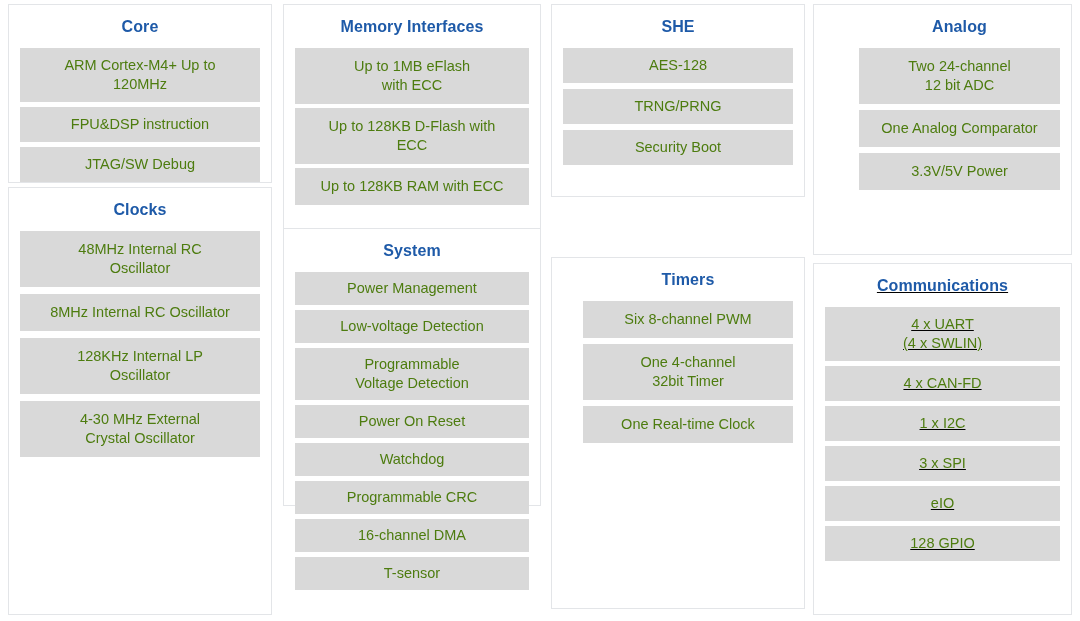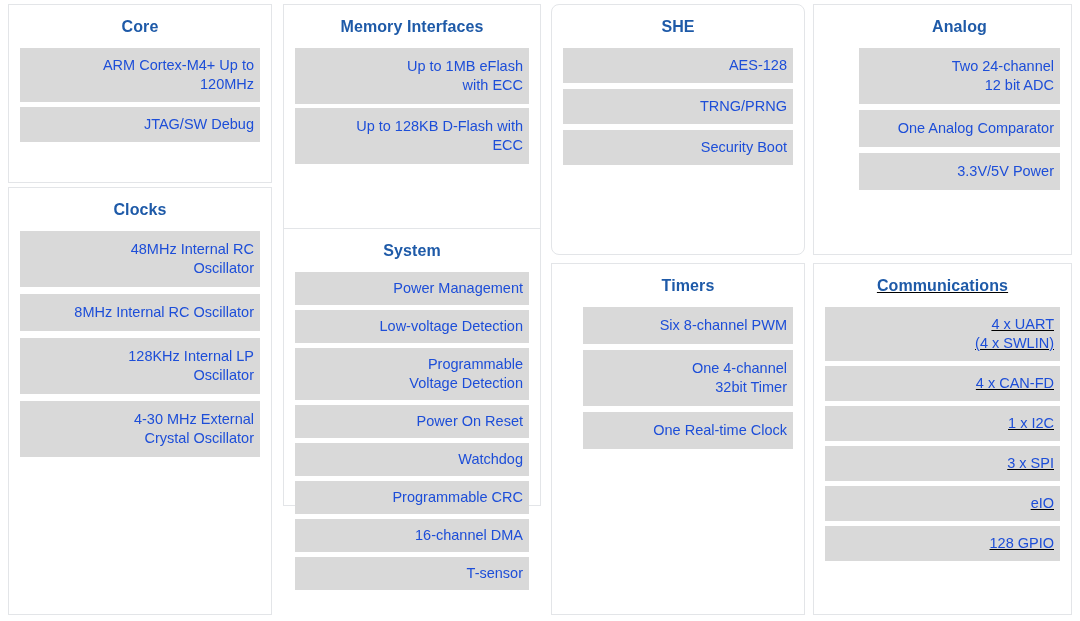--- a/index.html
+++ b/index.html
@@ -42,42 +42,42 @@
   }
 
   .items {
     display: block;
     padding: 0 11px 10px 11px;
   }
 
   .chip {
     box-sizing: border-box;
     background: #d9d9d9;
-    color: #1d4ed8;
+    color: #4d7c0f;
     font-size: 14.5px;
     line-height: 19px;
-    text-align: right;
+    text-align: center;
     padding: 7px 6px;
     margin-bottom: 5px;
     white-space: pre-line;
     user-select: none;
   }
 
   
   .col1 { left: 8px;  width: 264px; }
   .col2 { left: 283px; width: 258px; }
   .col3 { left: 551px; width: 254px; }
   .col4 { left: 813px; width: 259px; }
 
   #panel-core    { top: 4px;   height: 179px; }
   #panel-clocks  { top: 187px; height: 428px; }
   #panel-memory  { top: 4px;   height: 244px; }
   #panel-system  { top: 228px; height: 278px; }
-  #panel-she     { top: 4px;   height: 251px; border-radius: 8px; }
-  #panel-timers  { top: 263px; height: 352px; padding-left: 20px; }
+  #panel-she     { top: 4px;   height: 193px; }
+  #panel-timers  { top: 257px; height: 352px; padding-left: 20px; }
   #panel-analog  { top: 4px;   height: 251px; padding-left: 34px; }
   #panel-comms   { top: 263px; height: 352px; text-decoration: underline; }
 
   #panel-memory .chip { padding: 9px 6px; margin-bottom: 4px; }
   #panel-clocks .chip { padding: 9px 6px; margin-bottom: 7px; }
   #panel-system .chip { padding: 7px 6px; margin-bottom: 5px; }
   #panel-timers .chip { padding: 9px 6px; margin-bottom: 6px; }
   #panel-comms .chip  { padding: 8px 6px; margin-bottom: 5px; }
   #panel-analog .chip { padding: 9px 6px; margin-bottom: 6px; }
   #panel-she .chip    { padding: 8px 6px; margin-bottom: 6px; }
@@ -86,20 +86,21 @@
 </head>
 <body>
 
 <div id="diagram">
 
   <div class="panel col1" id="panel-core">
     <div class="panel-title">Core</div>
     <div class="items">
       <div class="chip">ARM Cortex-M4+ Up to
 120MHz</div>
+      <div class="chip">FPU&amp;DSP instruction</div>
       <div class="chip">JTAG/SW Debug</div>
     </div>
   </div>
 
   <div class="panel col1" id="panel-clocks">
     <div class="panel-title">Clocks</div>
     <div class="items">
       <div class="chip">48MHz Internal RC
 Oscillator</div>
       <div class="chip">8MHz Internal RC Oscillator</div>
@@ -110,20 +111,21 @@
     </div>
   </div>
 
   <div class="panel col2" id="panel-memory">
     <div class="panel-title">Memory Interfaces</div>
     <div class="items">
       <div class="chip">Up to 1MB eFlash
 with ECC</div>
       <div class="chip">Up to 128KB D-Flash with
 ECC</div>
+      <div class="chip">Up to 128KB RAM with ECC</div>
     </div>
   </div>
 
   <div class="panel col2" id="panel-system">
     <div class="panel-title">System</div>
     <div class="items">
       <div class="chip">Power Management</div>
       <div class="chip">Low-voltage Detection</div>
       <div class="chip">Programmable
 Voltage Detection</div>

